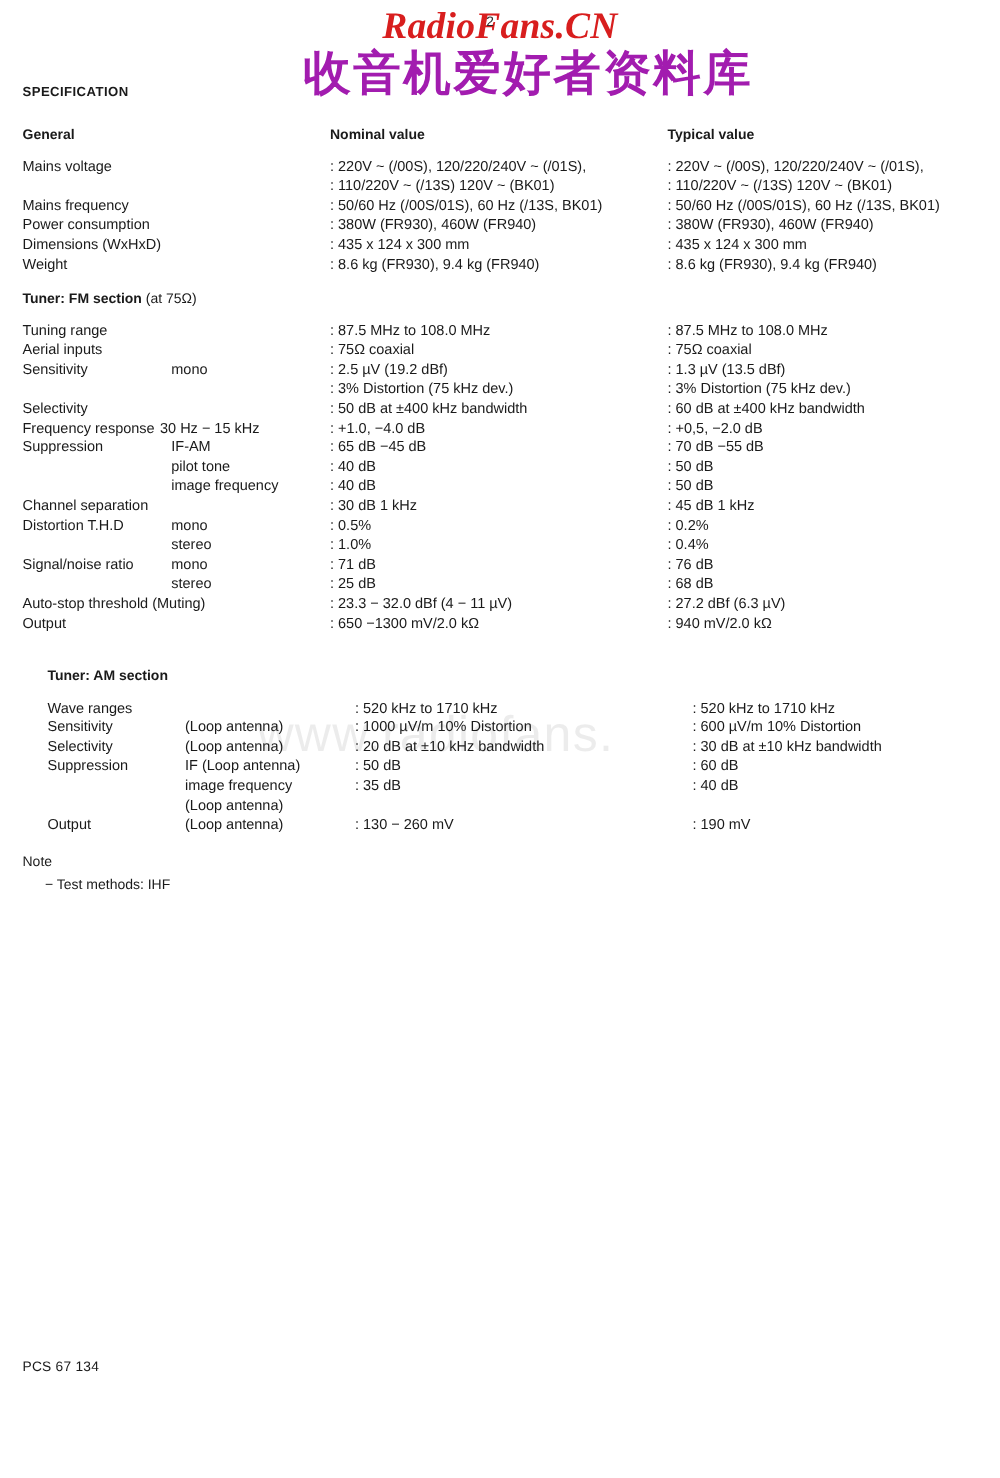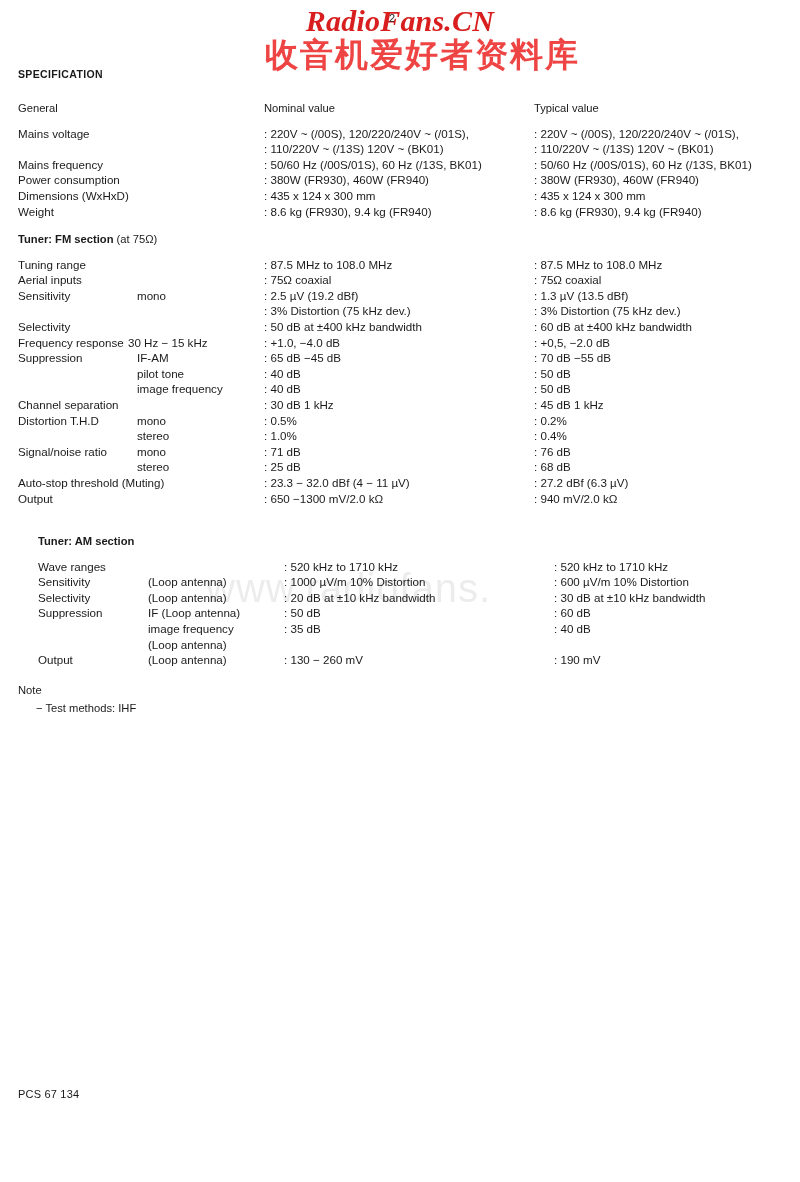--- a/index.html
+++ b/index.html
@@ -34,22 +34,22 @@
     font-size: 30px;
     color: #d81e1e;
     letter-spacing: 0.2px;
     line-height: 1.0;
     display: block;
   }
   #wm-logo .wm-cjk {
     display: block;
     font-family: "DejaVu Sans", sans-serif;
     font-weight: bold;
-    font-size: 33px;
-    color: #ef4444;
+    font-size: 38px;
+    color: #a21caf;
     line-height: 1.18;
     letter-spacing: 2px;
     margin-left: 45px;
   }
   #page-number {
     position: absolute;
     left: 389px;
     top: 12px;
     font-family: "Liberation Sans", sans-serif;
     font-size: 11px;
@@ -114,21 +114,21 @@
   }
   .c-typ {
     position: absolute;
     left: 534px;
     top: 0;
   }
 
   .hdr .c-label,
   .hdr .c-nom,
   .hdr .c-typ {
-    font-weight: normal;
+    font-weight: bold;
     font-size: 11.2px;
   }
 
   .section-hdr {
     position: absolute;
     left: 18px;
     font-weight: bold;
     font-size: 11.2px;
     white-space: nowrap;
     text-align: center;

